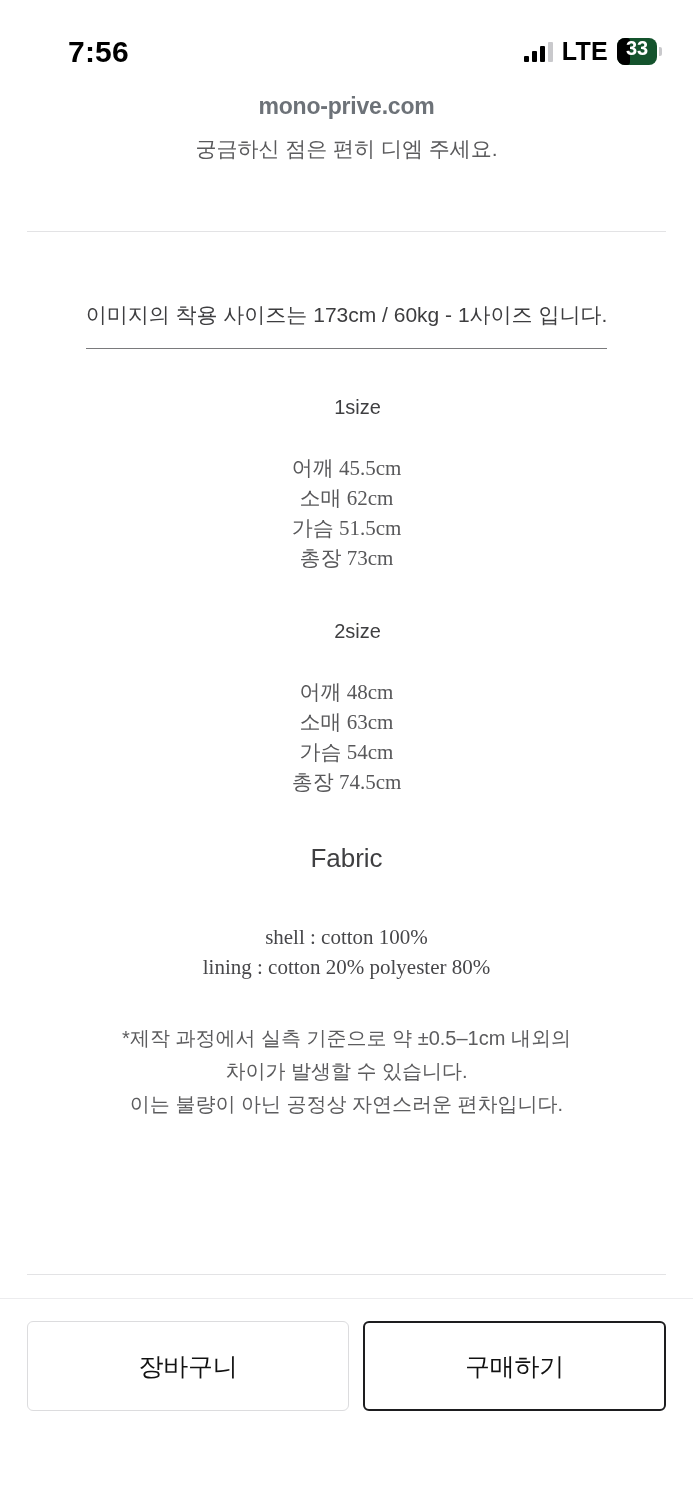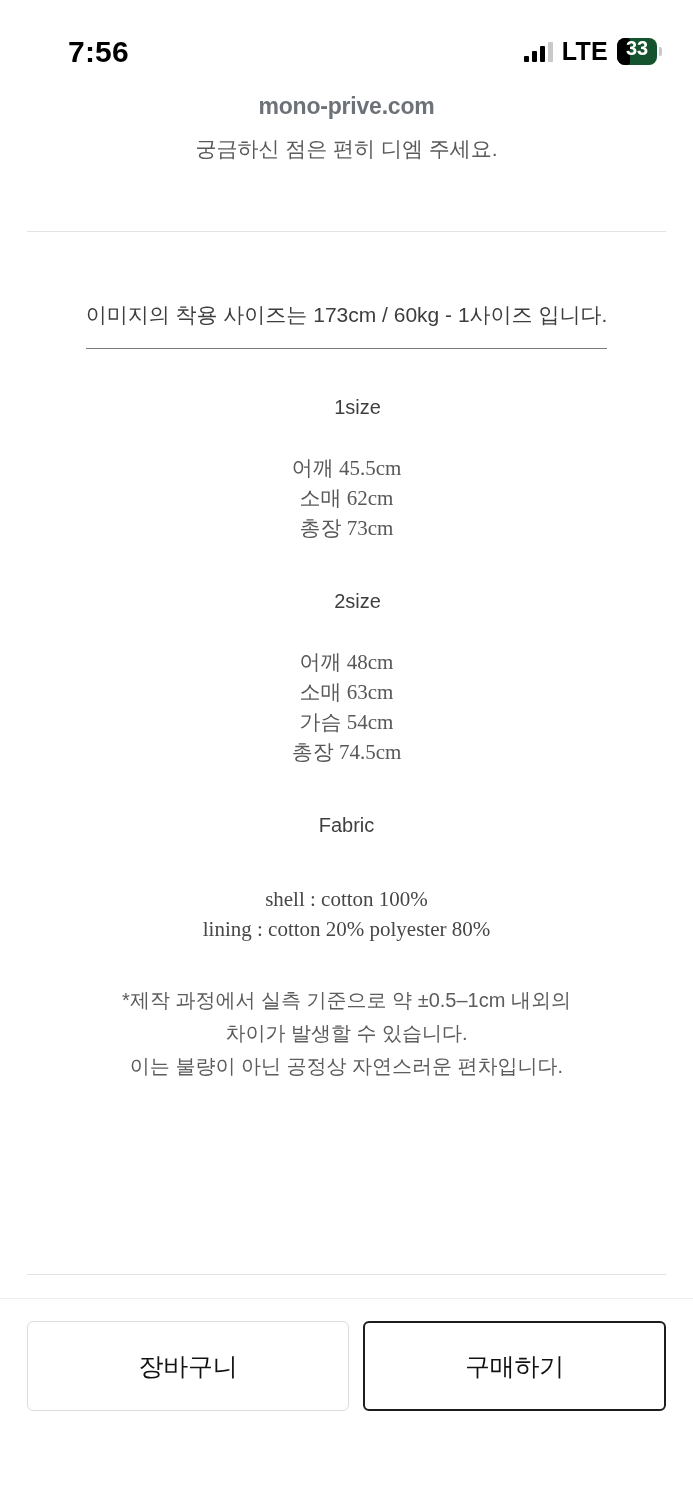--- a/index.html
+++ b/index.html
@@ -148,21 +148,21 @@
   }
   .size-rows { margin-top: 33px; }
   .size-rows .row {
     font-size: 21px;
     color: #58585a;
     line-height: 30px;
     font-family: Liberation Serif, serif;
   }
   .fabric-block { margin-top: 45px; }
   .fabric-title {
-    font-size: 20px;
+    font-size: 26px;
     color: #3f3f41;
     line-height: 1.3;
   }
   .fabric-rows { margin-top: 46px; }
   .fabric-rows .row {
     font-size: 21px;
     color: #47474a;
     line-height: 30px;
     font-family: "Liberation Serif", "DejaVu Serif", serif;
   }
@@ -250,20 +250,21 @@
 
   <div class="divider"></div>
 
   <div><span class="headline">이미지의 착용 사이즈는 173cm / 60kg - 1사이즈 입니다.</span></div>
 
   <div class="size-block">
     <div class="size-title">1size</div>
     <div class="size-rows">
       <div class="row">어깨 45.5cm</div>
       <div class="row">소매 62cm</div>
+      <div class="row">가슴 51.5cm</div>
       <div class="row">총장 73cm</div>
     </div>
   </div>
 
   <div class="size-block">
     <div class="size-title">2size</div>
     <div class="size-rows">
       <div class="row">어깨 48cm</div>
       <div class="row">소매 63cm</div>
       <div class="row">가슴 54cm</div>

